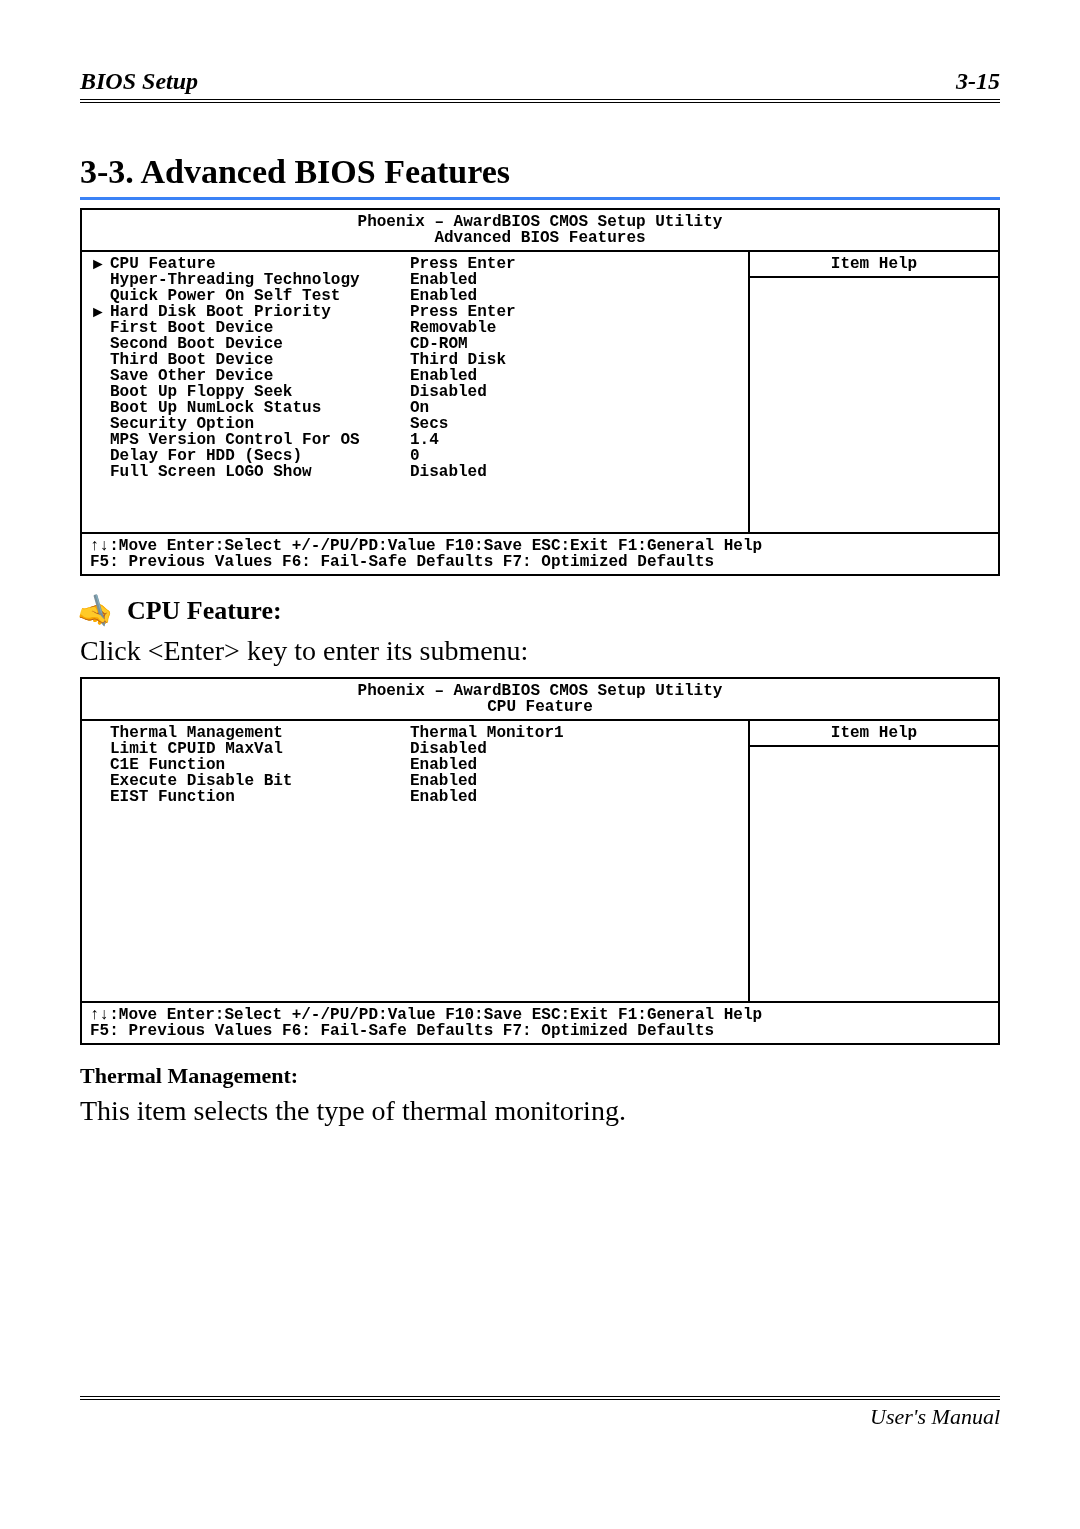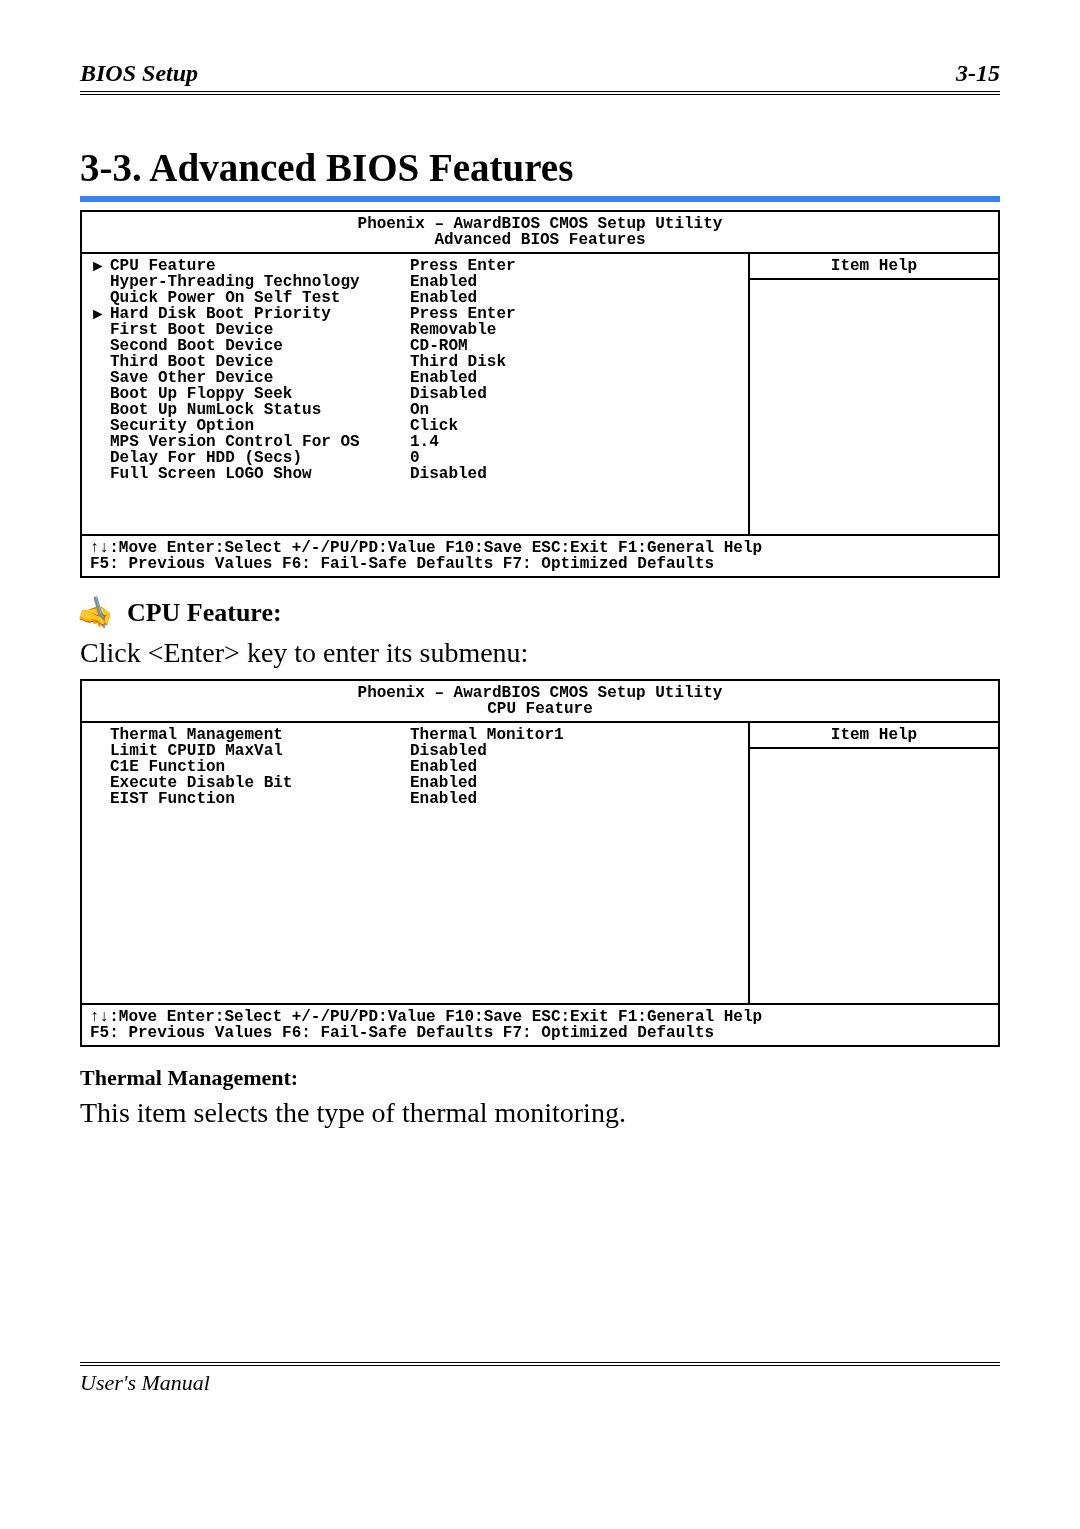--- a/index.html
+++ b/index.html
@@ -6,38 +6,38 @@
   body {
     margin: 0;
     padding: 0;
     background: #ffffff;
     font-family: "Times New Roman", serif;
     color: #000;
   }
   .page {
     width: 1080px;
     height: 1456px;
-    margin: 0 auto;
+    margin: 8px auto;
     padding: 60px 80px 54px 80px;
     position: relative;
   }
   .header {
     display: flex;
     justify-content: space-between;
     font-style: italic;
     font-weight: bold;
     font-size: 24px;
     border-bottom: 4px double #000;
     padding-bottom: 4px;
     margin-bottom: 50px;
   }
   .section-title {
-    font-size: 39px;
-    font-weight: bold;
-    border-bottom: 6px solid #3b82f6;
+    font-size: 34px;
+    font-weight: bold;
+    border-bottom: 3px solid #3b82f6;
     padding-bottom: 6px;
     margin-bottom: 8px;
   }
   .bios-box {
     border: 2.5px solid #000;
     font-family: "Courier New", monospace;
     font-weight: bold;
     font-size: 16px;
     line-height: 1.0;
     margin-bottom: 18px;
@@ -101,24 +101,25 @@
     font-size: 28px;
     margin: 6px 0 10px 0;
   }
   .item-title {
     font-size: 22px;
     font-weight: bold;
     margin-top: 14px;
   }
   .footer {
     position: absolute;
-    bottom: 60px;
+    bottom: 34px;
     left: 80px;
     right: 80px;
     border-top: 4px double #000;
+    text-align: right;
     font-style: italic;
     font-size: 22px;
     padding-top: 4px;
   }
   .triangle { font-family: Arial, sans-serif; }
 </style>
 </head>
 <body>
 
 <div class="page">
@@ -182,21 +183,21 @@
             <span class="bios-value">Disabled</span>
           </div>
         <div class="bios-row">
             <span class="bios-marker"></span>
             <span class="bios-label">Boot Up NumLock Status</span>
             <span class="bios-value">On</span>
           </div>
         <div class="bios-row">
             <span class="bios-marker"></span>
             <span class="bios-label">Security Option</span>
-            <span class="bios-value">Click</span>
+            <span class="bios-value">Secs</span>
           </div>
         <div class="bios-row">
             <span class="bios-marker"></span>
             <span class="bios-label">MPS Version Control For OS</span>
             <span class="bios-value">1.4</span>
           </div>
         <div class="bios-row">
             <span class="bios-marker"></span>
             <span class="bios-label">Delay For HDD (Secs)</span>
             <span class="bios-value">0</span>

